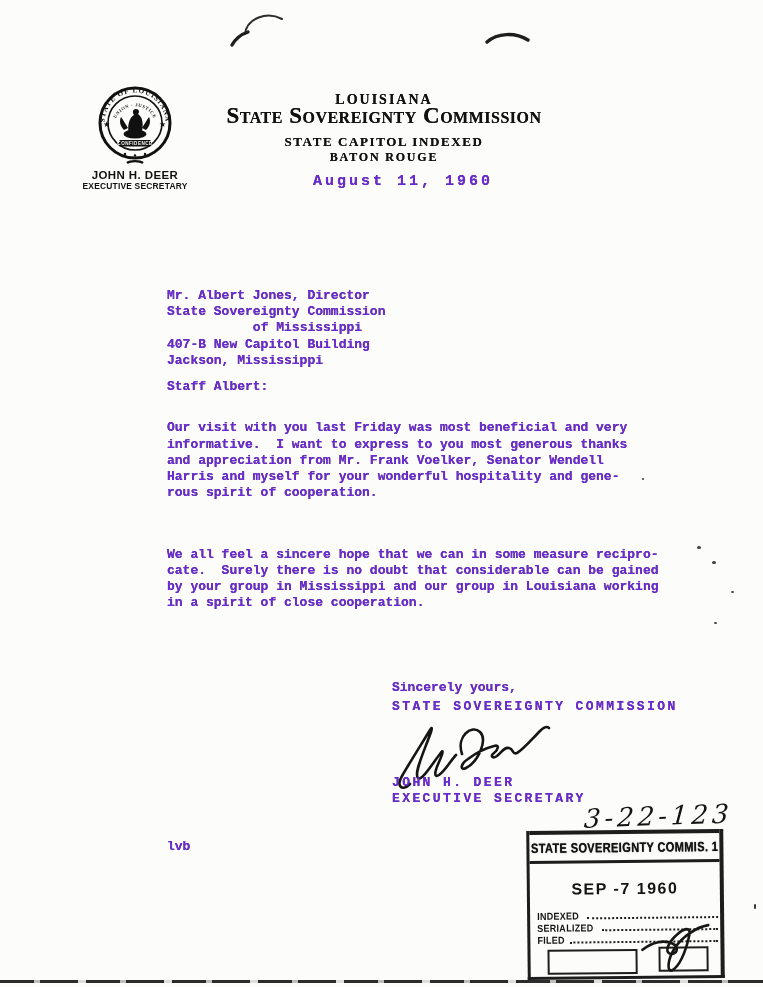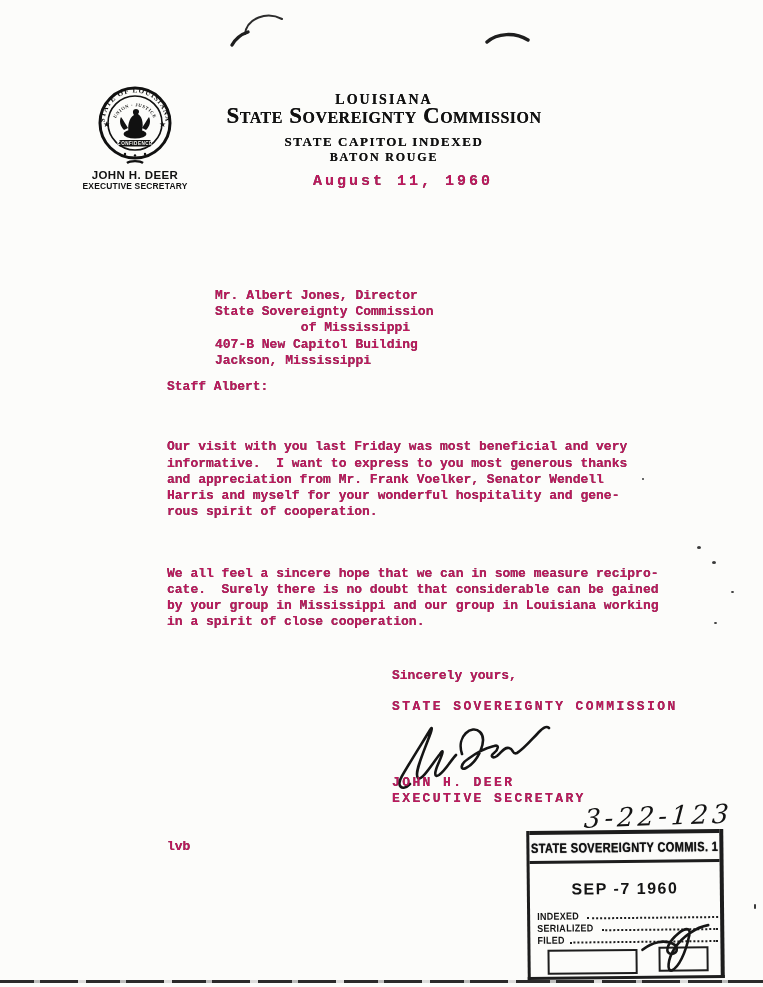--- a/index.html
+++ b/index.html
@@ -10,21 +10,21 @@
     color:#1a1a1a;
   }
   .abs{position:absolute;}
 
   
   .tw{
     font-family:"Liberation Mono","DejaVu Sans Mono",monospace;
     font-weight:700;
     font-size:13px;
     line-height:16.2px;
-    color:#be185d;
+    color:#6d28d9;
     white-space:pre-wrap;
     text-shadow:0 0 .6px rgba(10,10,10,.75);
   }
   .caps-wide{letter-spacing:2.4px;}
 
   
   .letterhead{left:198px;top:0;width:372px;text-align:center;color:#111;}
   .lh-line{position:absolute;left:0;width:100%;font-weight:700;white-space:nowrap;
            text-shadow:0 0 .5px rgba(0,0,0,.8);}
   .lh-state{top:92px;font-size:14px;letter-spacing:2px;}
@@ -35,27 +35,27 @@
 
   
   .seal-wrap{left:70px;top:84px;width:130px;text-align:center;color:#111;}
   .seal-svg{display:block;margin:0 auto;}
   .seal-name{font-family:"Liberation Sans",sans-serif;font-weight:700;font-size:11.5px;
              letter-spacing:.4px;margin-top:3px;white-space:nowrap;}
   .seal-title{font-family:"Liberation Sans",sans-serif;font-weight:700;font-size:8.8px;
               letter-spacing:.2px;transform:scaleX(.96);white-space:nowrap;}
 
   
-  .recipient{left:167px;top:288px;margin-left:48px;}
+  .recipient{left:167px;top:288px;}
   .salutation{left:167px;top:379px;}
-  .body-text{left:167px;top:407px;width:500px;}
+  .body-text{left:167px;top:388px;width:500px;}
   .body-text p{margin:0 0 13px 0;}
 
   .closing-block{left:392px;top:668px;width:330px;height:150px;}
-  .closing-line{position:absolute;left:0;top:0;}
+  .closing-line{position:absolute;left:0;top:12px;}
   .org-line{position:absolute;left:0;top:31px;white-space:nowrap;}
   .signer-name{position:absolute;left:0;top:107px;}
   .signer-title{position:absolute;left:0;top:123px;}
   .signature-svg{position:absolute;left:4px;top:52px;}
 
   .typist{left:167px;top:839px;}
 
   
   .file-number{
     left:584px;top:801px;width:150px;

